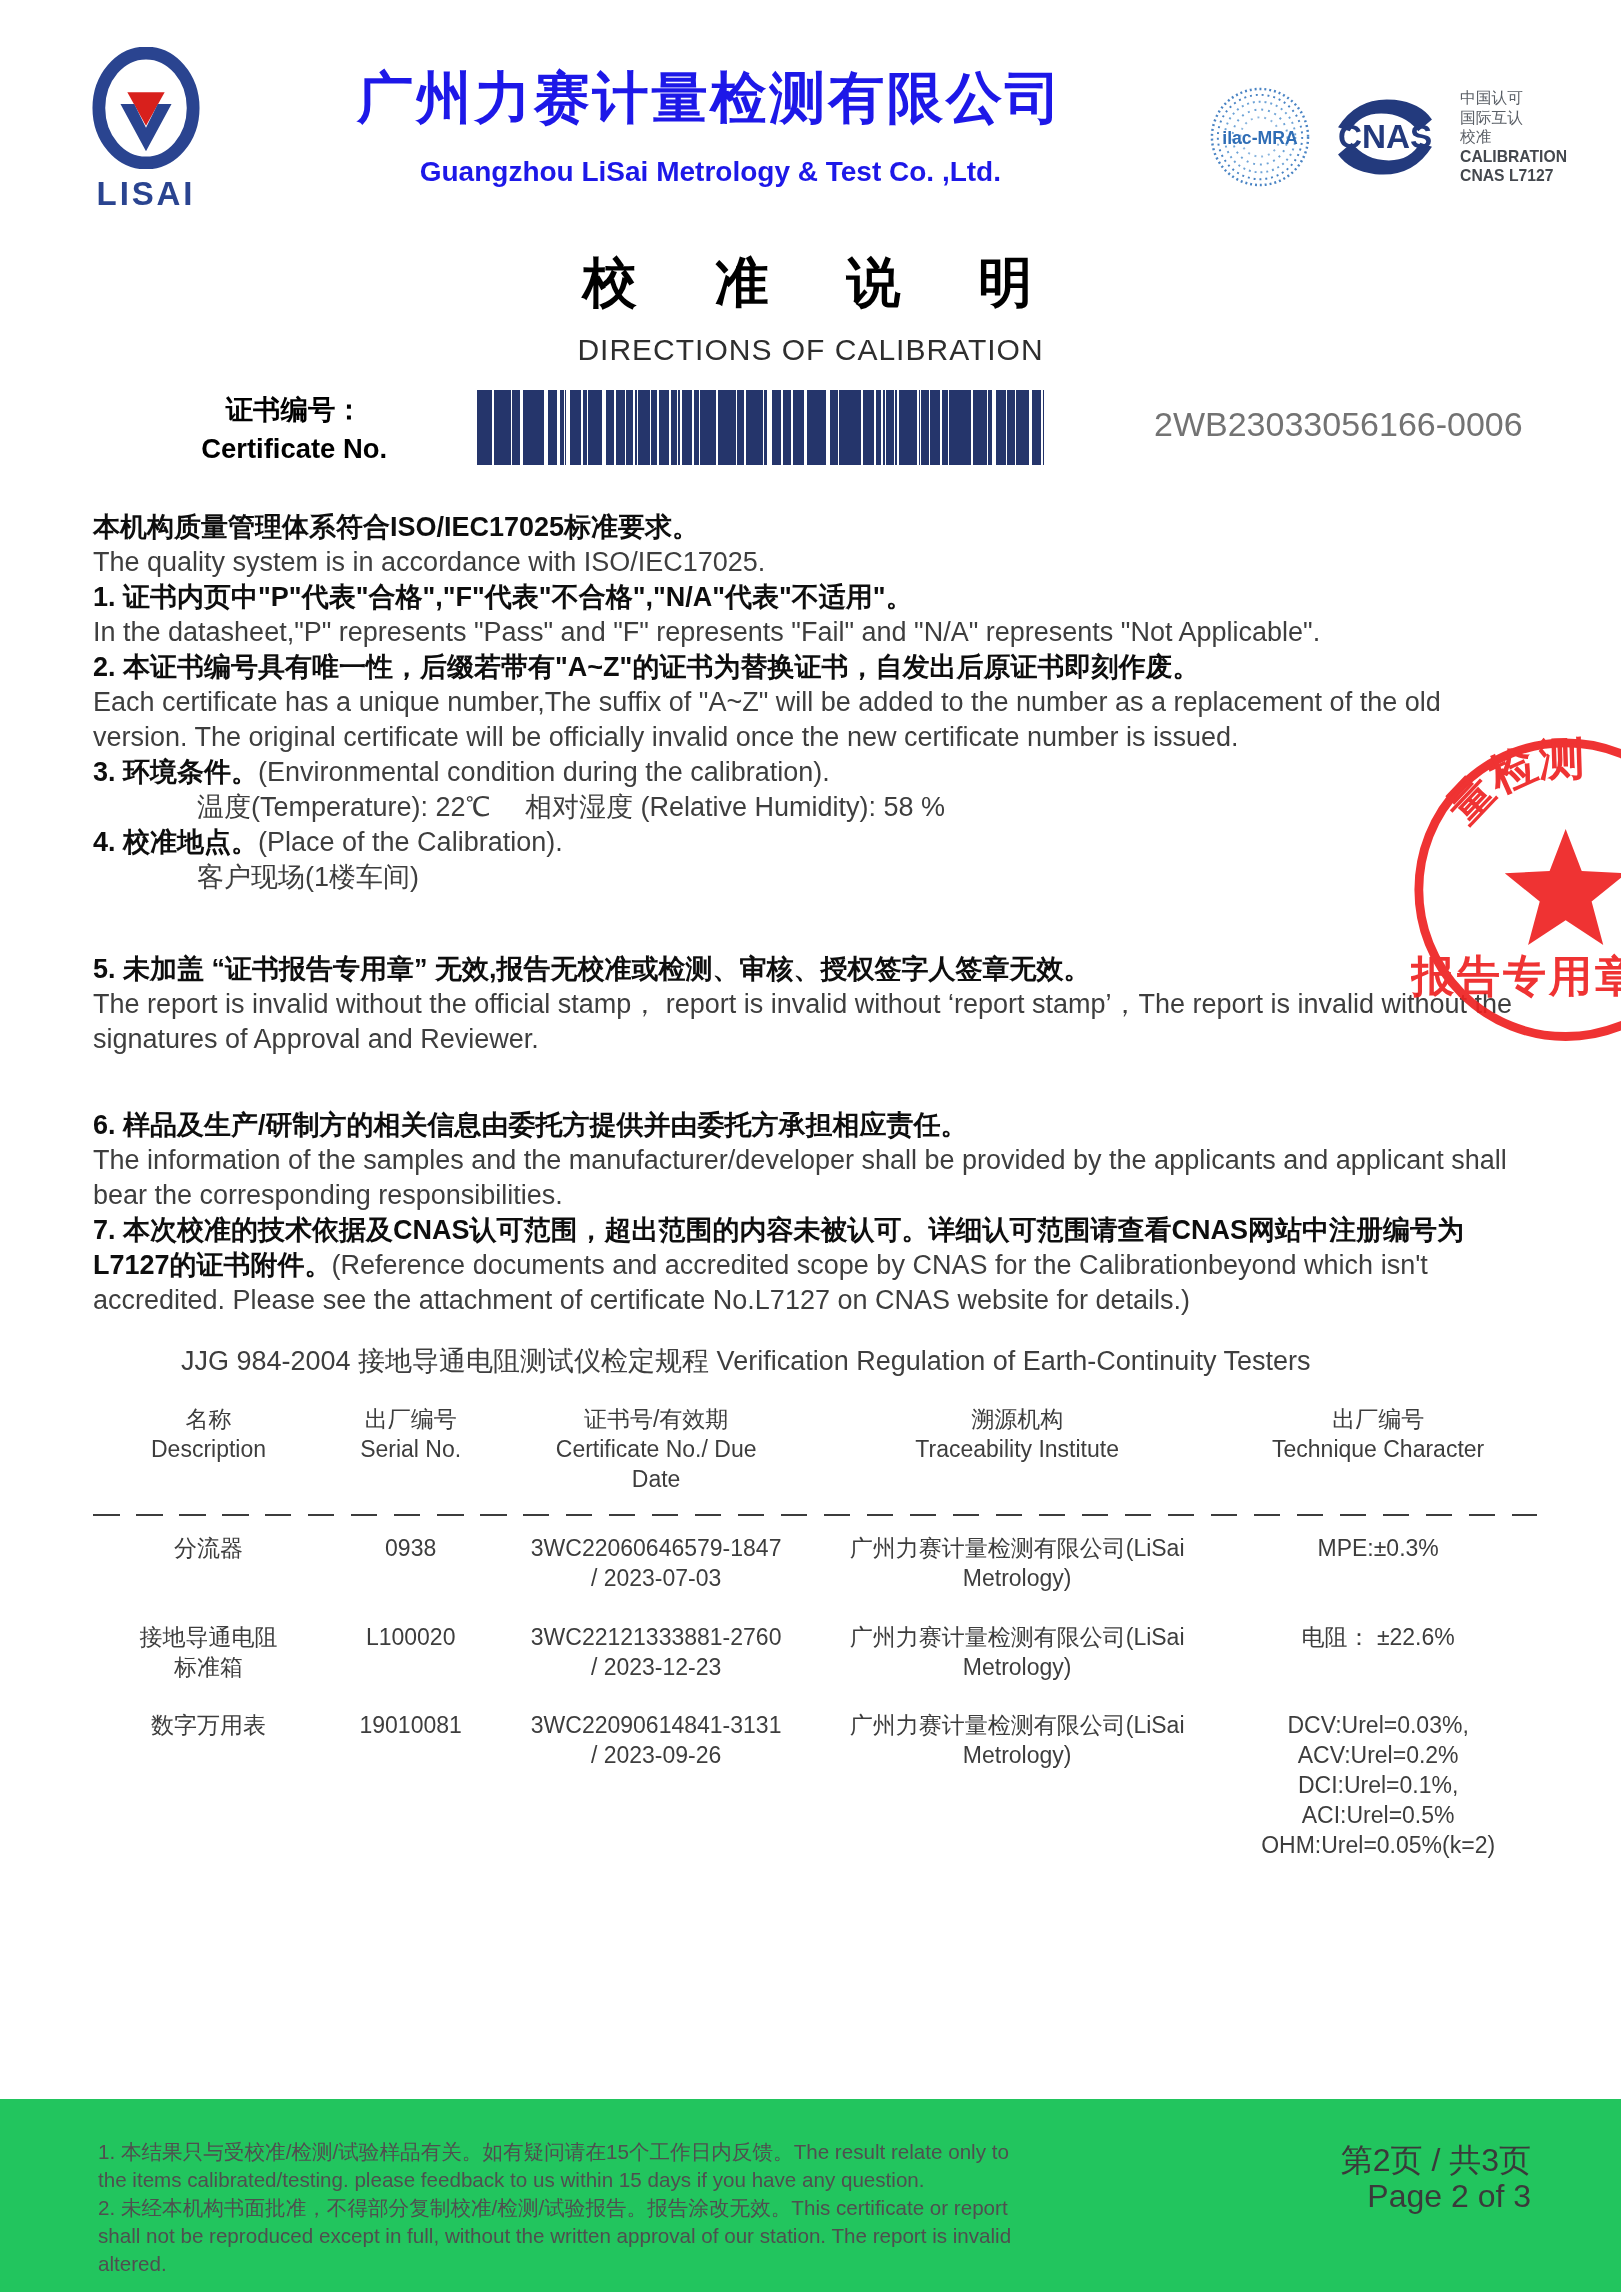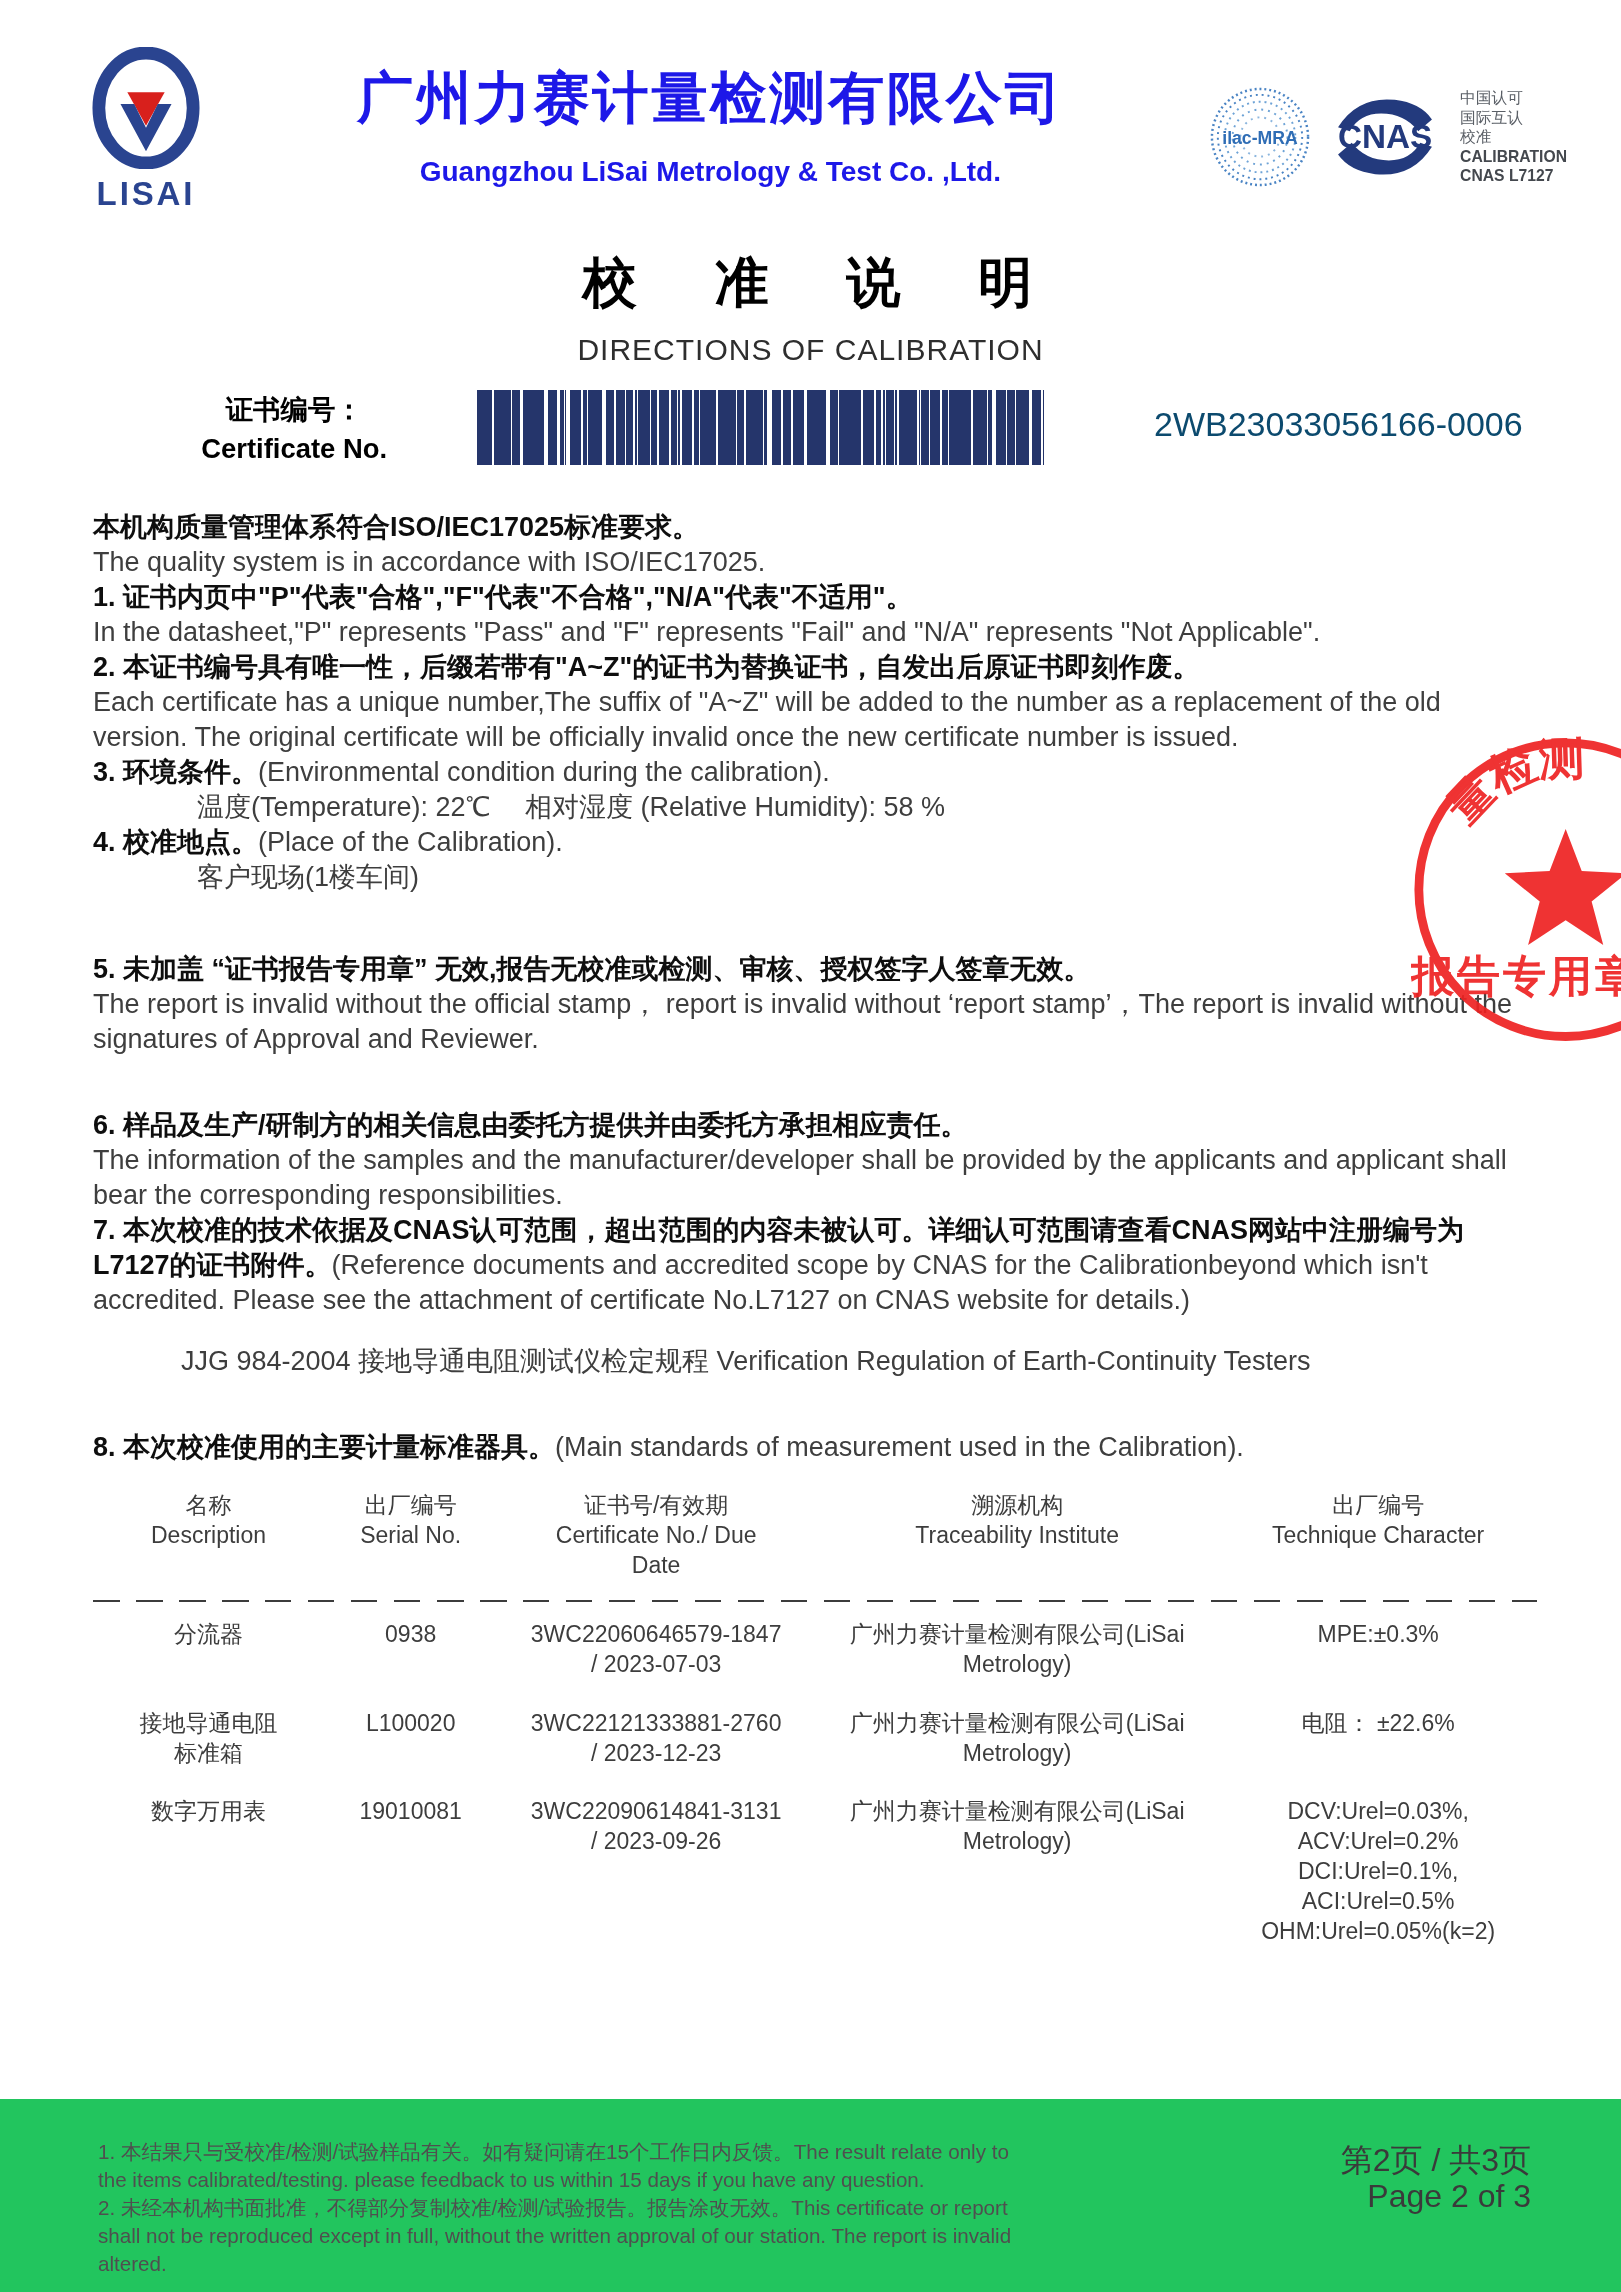--- a/index.html
+++ b/index.html
@@ -27,21 +27,21 @@
     font-size:54px;font-weight:bold;color:#000;word-spacing:51px;letter-spacing:5.9px;}
   .doc-subtitle{position:absolute;top:333px;left:0;width:100%;text-align:center;
     font-size:30px;color:#2e2e2e;letter-spacing:1px;}
   
   .cert-row{position:absolute;top:390px;left:191px;right:88px;display:flex;align-items:flex-start;justify-content:center;}
   .cert-labels{text-align:center;font-weight:bold;font-size:27.4px;line-height:39px;color:#000;}
   .barcode{margin-left:90px;width:567px;height:75px;background:
     repeating-linear-gradient(90deg,#25356b 0 2.9px,rgba(0,0,0,0) 2.9px 4.9px,#25356b 4.9px 6.9px,rgba(0,0,0,0) 6.9px 11.8px),
     repeating-linear-gradient(90deg,#25356b 0 5.9px,rgba(0,0,0,0) 5.9px 8.8px,#25356b 8.8px 10.8px,rgba(0,0,0,0) 10.8px 18.6px),
     repeating-linear-gradient(90deg,rgba(0,0,0,0) 0 3.9px,#25356b 3.9px 11.8px,rgba(0,0,0,0) 11.8px 16.7px,#25356b 16.7px 19.6px,rgba(0,0,0,0) 19.6px 22.5px);}
-  .cert-number{margin-left:110px;padding-top:14.7px;font-size:34px;color:#0c4a6e;white-space:nowrap;}
+  .cert-number{margin-left:110px;padding-top:14.7px;font-size:34px;color:#737373;white-space:nowrap;}
   
   .body-text{position:absolute;top:510px;left:93px;right:84px;font-size:27px;line-height:35px;}
   .body-text p{margin:0;}
   .zh{font-weight:bold;color:#0e0e0e;}
   .en{font-weight:normal;color:#3e3e3e;}
   .sub{color:#3e3e3e;padding-left:104px;}
   .gap-lg{margin-top:57px !important;}
   .gap-md{margin-top:51px !important;}
   .jjg{margin-top:25.5px !important;padding-left:88px;color:#3e3e3e;}
   
@@ -134,21 +134,20 @@
 
     <p class="zh gap-lg">5. 未加盖 “证书报告专用章” 无效,报告无校准或检测、审核、授权签字人签章无效。</p>
     <p class="en">The report is invalid without the official stamp， report is invalid without ‘report stamp’，The report is invalid without the signatures of Approval and Reviewer.</p>
 
     <p class="zh gap-md">6. 样品及生产/研制方的相关信息由委托方提供并由委托方承担相应责任。</p>
     <p class="en">The information of the samples and the manufacturer/developer shall be provided by the applicants and applicant shall bear the corresponding responsibilities.</p>
 
     <p><span class="zh">7. 本次校准的技术依据及CNAS认可范围，超出范围的内容未被认可。详细认可范围请查看CNAS网站中注册编号为L7127的证书附件。</span><span class="en">(Reference documents and accredited scope by CNAS for the Calibrationbeyond which isn't accredited. Please see the attachment of certificate No.L7127 on CNAS website for details.)</span></p>
     <p class="jjg">JJG 984-2004  接地导通电阻测试仪检定规程  Verification Regulation of Earth-Continuity Testers</p>
 
-    <p class="gap-md"><span class="zh">8. 本次校准使用的主要计量标准器具。</span><span class="en">(Main standards of measurement used in the Calibration).</span></p>
 
     <table class="std-table">
       <thead>
         <tr>
           <th class="col1">
               <div>名称</div>
               <div>Description</div>
             </th>
           <th class="col2">
               <div>出厂编号</div>

